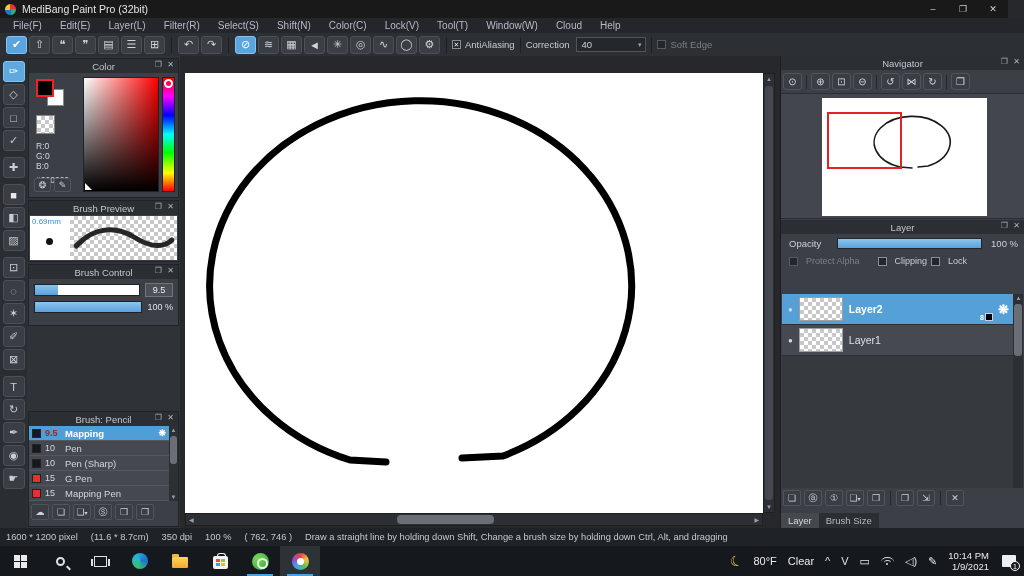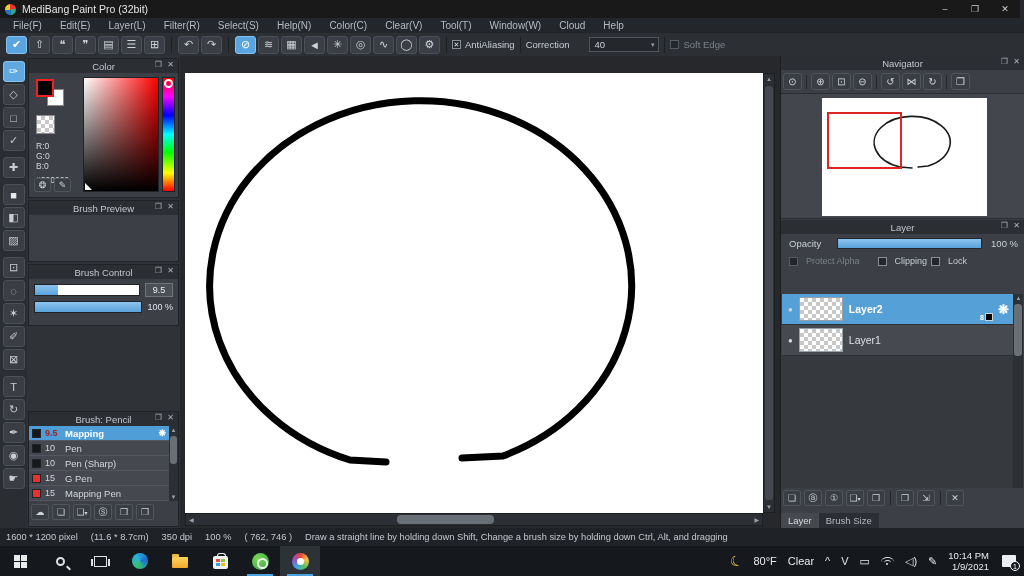--- a/index.html
+++ b/index.html
@@ -1,21 +1,21 @@
 <!DOCTYPE html>
 <html><head>
 <meta charset="utf-8">
 <style>
   *{margin:0;padding:0;box-sizing:border-box}
   html,body{width:1024px;height:576px;overflow:hidden;background:#26282c;
     font-family:"Liberation Sans",sans-serif;-webkit-font-smoothing:antialiased}
   .app{position:relative;width:1024px;height:576px}
 
   
-  .titlebar{position:absolute;top:0;left:0;right:4px;height:18px;background:#191919;
+  .titlebar{position:absolute;top:0;left:0;right:16px;height:18px;background:#191919;
     display:flex;align-items:center;color:#e4e4e4;font-size:10.5px}
   .logo{width:11px;height:11px;border-radius:50%;margin:0 6px 0 5px;
     background:conic-gradient(#e33 0 25%,#3a7 25% 50%,#27c 50% 75%,#ec3 75% 100%)}
   .win-ctrls{margin-left:auto;display:flex;height:100%}
   .win-ctrl{width:30px;display:flex;align-items:center;justify-content:center;color:#cfcfcf;font-size:9px}
 
   
   .menubar{position:absolute;top:18px;left:0;right:0;height:15px;background:#23262b;
     display:flex;align-items:center;padding-left:4px;font-size:10px;color:#b6bbc2}
   .menu-item{padding:0 9px;line-height:15px}
@@ -27,21 +27,21 @@
     border-radius:3px;display:flex;align-items:center;justify-content:center;font-size:11px;color:#cfd4da}
   .tb-btn.sel{background:#5aa4e0;border-color:#84c2ef;color:#fff}
   .tb-sep{width:1px;height:16px;background:#1d2023;margin:0 5px}
   .cb{width:9px;height:9px;border:1px solid #8a8f97;background:#23262b;display:inline-flex;
     align-items:center;justify-content:center;font-size:7px;color:#dfe3e8;margin-right:4px}
   .cb.dim{border-color:#565b62}
   .lbl-dim{color:#7b8088}
   .dd{height:15px;background:#24272b;border:1px solid #50545b;color:#cdd2d8;display:flex;
     align-items:center;padding:0 4px;font-size:9.5px}
   .dd .caret{margin-left:auto;font-size:7px;color:#9aa0a8}
-  .dd.correction{width:70px;margin-left:20px}
+  .dd.correction{width:70px;margin-left:7px}
 
   
   .workspace{position:absolute;top:56px;left:0;right:0;bottom:48px;background:#26282c}
 
   
   .toolstrip{position:absolute;left:0;top:0;bottom:0;width:27px;background:#2a2d32;padding-top:3px}
   .tool{width:22px;height:21px;margin:2px auto 0;background:#3a3e44;border:1px solid #4b4f56;
     border-radius:3px;display:flex;align-items:center;justify-content:center;font-size:11px;color:#c9cdd3}
   .tool.sel{background:#5fa8e0;border-color:#86c4f0;color:#fff}
   .tool.gap{margin-top:6px}
@@ -206,23 +206,23 @@
       <span class="win-ctrl">✕</span>
     </span>
   </div>
 
   <div class="menubar">
     <span class="menu-item">File(F)</span>
     <span class="menu-item">Edit(E)</span>
     <span class="menu-item">Layer(L)</span>
     <span class="menu-item">Filter(R)</span>
     <span class="menu-item">Select(S)</span>
-    <span class="menu-item">Help(N)</span>
+    <span class="menu-item">Shift(N)</span>
     <span class="menu-item">Color(C)</span>
-    <span class="menu-item">Clear(V)</span>
+    <span class="menu-item">Lock(V)</span>
     <span class="menu-item">Tool(T)</span>
     <span class="menu-item">Window(W)</span>
     <span class="menu-item">Cloud</span>
     <span class="menu-item">Help</span>
   </div>
 
   <div class="toolbar">
     <span class="tb-btn sel">
         <span>✔</span>
       </span>
@@ -390,20 +390,31 @@
           </div>
         </div>
       </div>
 
       <div class="panel" style="top:144px;height:62px">
         <div class="p-title">
           <span>Brush Preview</span>
           <span class="p-ico p-pop">❐</span>
           <span class="p-ico p-cls">✕</span>
         </div>
+        <div class="bp-body">
+          <div class="bp-left">
+            <span class="bp-size">0.69mm</span>
+            <span class="bp-dot"></span>
+          </div>
+          <div class="bp-right checker">
+            <svg width="100%" height="100%" viewBox="0 0 104 44" preserveAspectRatio="none">
+              <path d="M 6 30 C 26 8, 48 12, 62 21 S 90 33, 99 24" fill="none" stroke="#111" stroke-width="5" stroke-linecap="round" opacity="0.9"></path>
+            </svg>
+          </div>
+        </div>
       </div>
 
       <div class="panel" style="top:208px;height:62px">
         <div class="p-title">
           <span>Brush Control</span>
           <span class="p-ico p-pop">❐</span>
           <span class="p-ico p-cls">✕</span>
         </div>
         <div class="bc-row">
           <span class="track">

